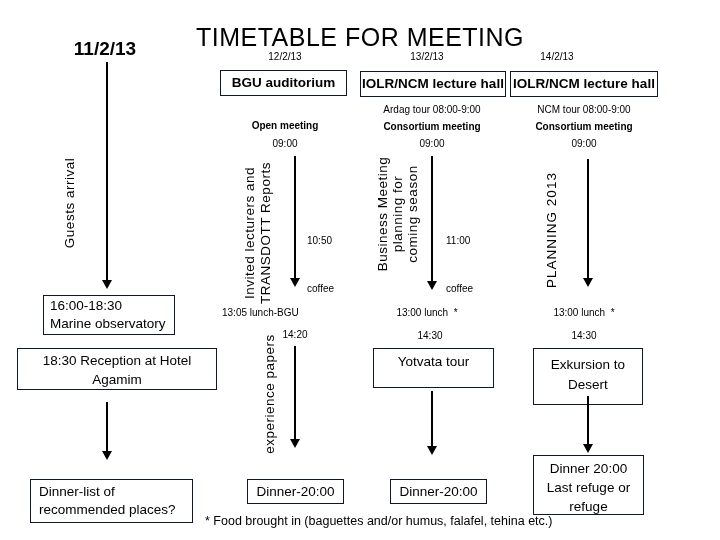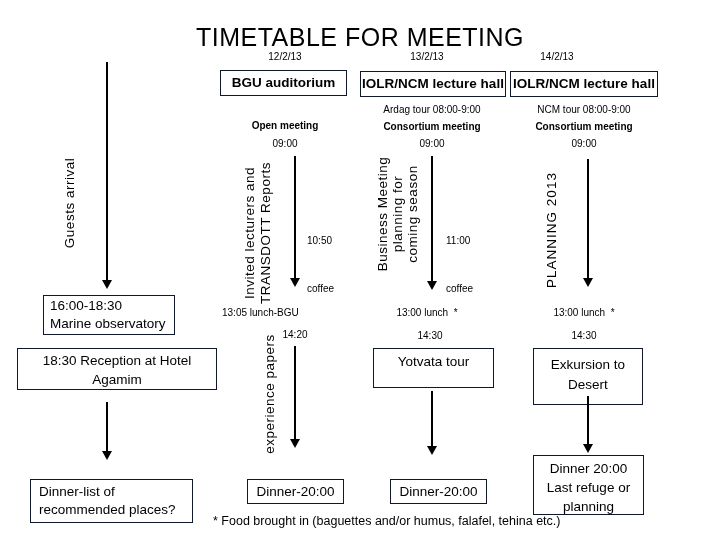--- a/index.html
+++ b/index.html
@@ -15,29 +15,30 @@
   .bigdate{position:absolute;font-size:19px;font-weight:bold;text-align:center;}
   .box{position:absolute;border:1px solid #0f172a;background:#fff;box-sizing:border-box;
        font-size:13.5px;line-height:18px;}
   .arrow{position:absolute;width:2px;background:#000;}
   .arrow::after{content:'';position:absolute;left:-4px;bottom:-9px;width:0;height:0;
        border-left:5px solid transparent;border-right:5px solid transparent;
        border-top:9px solid #000;}
   .vlabel{position:absolute;transform:translate(-50%,-50%) rotate(-90deg);
        white-space:nowrap;font-size:13.5px;letter-spacing:0.5px;text-align:center;}
   .vlabel div{white-space:nowrap;}
-  .fn{position:absolute;font-size:12.5px;white-space:pre;margin-left:8px;}
+  .fn{position:absolute;font-size:12.5px;white-space:pre;}
 </style>
 </head>
 <body>
 
 <div id="slide">
 
   <div class="title">TIMETABLE FOR MEETING</div>
 
+  <div class="bigdate" style="left:55px;top:38px;width:100px;">11/2/13</div>
 
   <div class="arrow" style="left:106px;top:62px;height:218px;"></div>
   <div class="vlabel" style="left:69px;top:203px;">Guests  arrival</div>
 
   <div class="box" style="left:43px;top:295px;width:132px;height:40px;padding:1px 6px;">
     <div>16:00-18:30</div>
     <div>Marine observatory</div>
   </div>
 
   <div class="box ctr" style="left:17px;top:348px;width:200px;height:42px;padding-top:2px;line-height:19px;">
@@ -118,18 +119,18 @@
 
   <div class="box ctr" style="left:533px;top:348px;width:110px;height:57px;padding-top:6px;line-height:20px;text-align:center;">
     <div>Exkursion to</div>
     <div>Desert</div>
   </div>
   <div class="arrow" style="left:587px;top:396px;height:48px;z-index:2;"></div>
 
   <div class="box ctr" style="left:533px;top:455px;width:111px;height:60px;padding-top:3px;line-height:19px;">
     <div>Dinner 20:00</div>
     <div>Last refuge or</div>
-    <div>planning</div>
+    <div>refuge</div>
   </div>
 
   <div class="fn" style="left:205px;top:514px;">* Food brought in (baguettes and/or humus, falafel, tehina etc.)</div>
 
 </div>
 
 </body></html>

